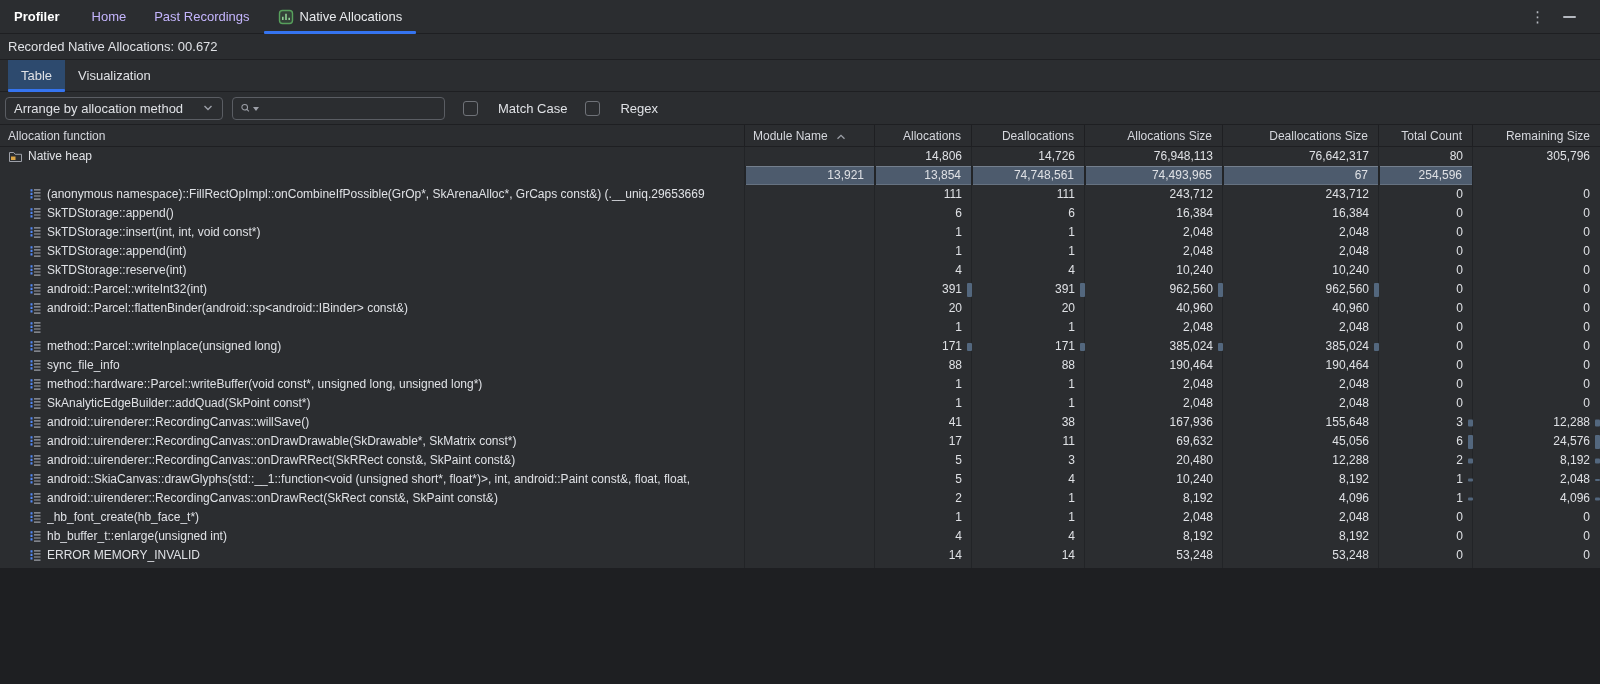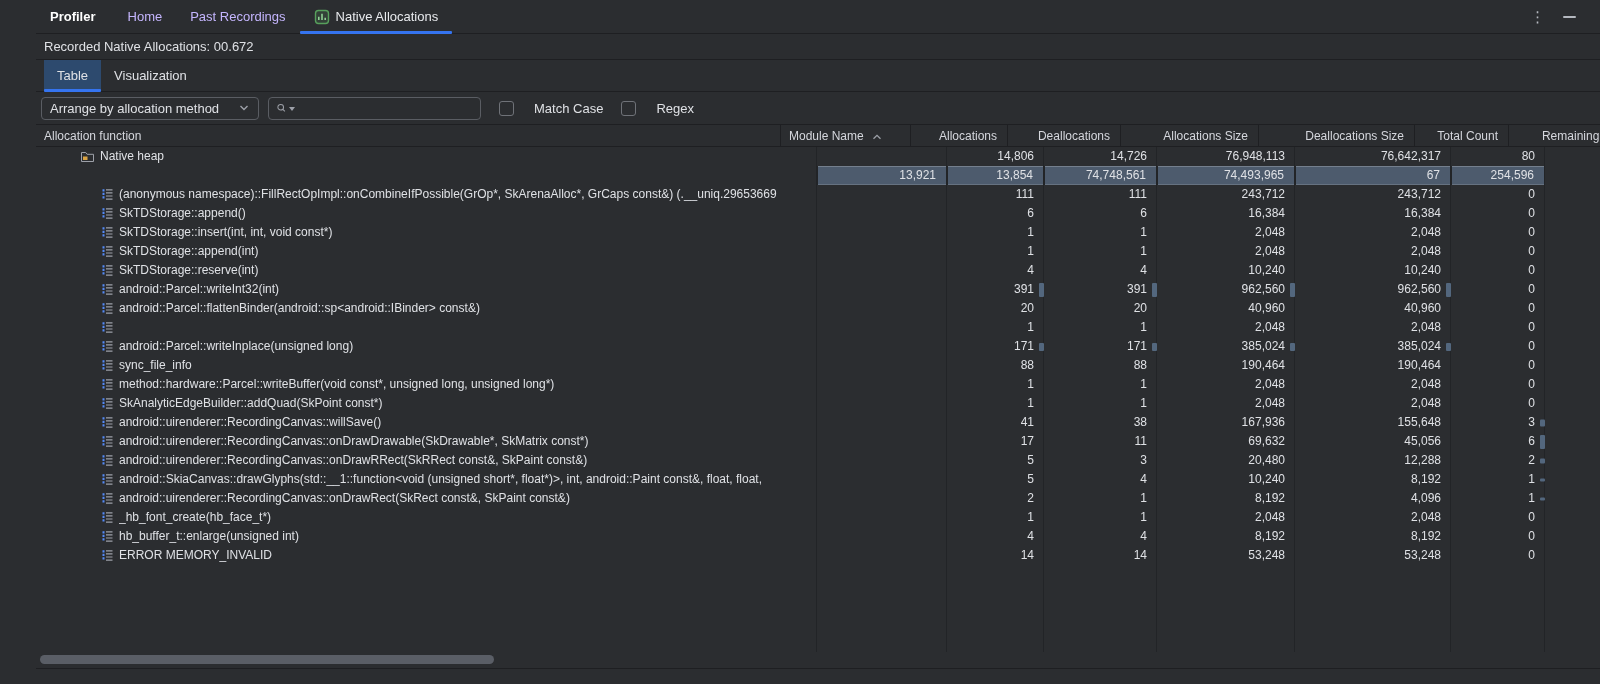--- a/index.html
+++ b/index.html
@@ -3,21 +3,21 @@
 <meta charset="utf-8">
 <style>
   :root{
     --bg:#2b2d30; --border-dark:#1e1f22; --divider:#222427;
     --text:#dfe1e5; --text-dim:#b4b8bf;
     --accent:#3574f0; --tab-sel:#2d4a6e; --sel-bg:#4d5b6d; --bar:#53677e;
   }
   *{box-sizing:border-box; margin:0; padding:0;}
   html,body{background:#1e1f22;}
   body{font-family:"Liberation Sans", sans-serif;}
-  #app{position:relative; width:1600px; height:684px; background:var(--bg); overflow:hidden; color:var(--text);padding-left:36px;}
+  #app{position:relative; width:1600px; height:568px; background:var(--bg); overflow:hidden; color:var(--text);}
 
   
   .topbar{height:34px; display:flex; align-items:stretch; border-bottom:1px solid var(--border-dark);}
   .app-title{display:flex; align-items:center; font-weight:bold; font-size:13px; padding:0 18px 0 14px; color:#fff;}
   .nav-tab{position:relative; display:flex; align-items:center; gap:6px; padding:0 14px; font-size:13px; color:#c4b5fd; cursor:default;}
   .nav-tab.active{color:#e8eaed;}
   .nav-underline{position:absolute; left:0; right:0; bottom:-1px; height:3px; background:var(--accent); border-radius:1px;}
   .topbar-spacer{flex:1;}
   .win-actions{display:flex; align-items:center; gap:18px; padding-right:24px;}
   .kebab{font-size:15px; color:var(--text-dim); line-height:1;}
@@ -44,21 +44,21 @@
   .check-label{font-size:13px;}
 
   
   .grid{display:grid; grid-template-columns:745px 130px 97px 113px 138px 156px 94px 127px;}
   .table-header{height:22px; border-bottom:1px solid var(--border-dark); font-size:12px; color:#d5d7dd;}
   .hcell{display:flex; align-items:center; overflow:hidden; white-space:nowrap; border-right:1px solid var(--border-dark); gap:8px;}
   .hcell:last-child{border-right:none;}
   .hcell.left{padding-left:8px; justify-content:flex-start;}
   .hcell.right{padding-right:10px; justify-content:flex-end;}
 
-  .table-body{position:relative; height:505px; overflow:hidden;margin-left:36px;}
+  .table-body{position:relative; height:505px; overflow:hidden;}
   .vdiv{position:absolute; top:0; bottom:0; width:1px; background:var(--divider); z-index:1;}
   .rows{position:relative; z-index:2;}
   .trow{height:19px; font-size:12px; line-height:19px;}
   .cell{overflow:hidden; white-space:nowrap; position:relative;}
   .cell.fn{display:flex; align-items:center; gap:5px;}
   .cell.fn.ind0{padding-left:8px;}
   .cell.fn.ind1{padding-left:29px;}
   .cell.num{text-align:right; padding-right:10px;}
   .cell.num.hl{background:var(--sel-bg); border-left:1px solid var(--divider); border-right:1px solid var(--divider);
     box-shadow:inset 0 1px 0 rgba(255,255,255,.22), inset 0 -1px 0 rgba(255,255,255,.14);}
@@ -358,21 +358,21 @@
           <div class="cell num">0</div>
         </div>
         <div class="trow grid">
           <div class="cell fn ind1">
   <span class="row-icon">
     <svg width="13" height="13" viewBox="0 0 13 13">
       <path d="M2.5 1.2v10.6" stroke="#548af7" stroke-width="2" stroke-dasharray="2.2 1.3"></path>
       <path d="M5 1.8h6.5M5 4.9h6.5M5 8h6.5M5 11.1h6.5" stroke="#9da0a8" stroke-width="1.2"></path>
     </svg>
   </span>
-<span class="fn-label">android::Parcel::writeInplace(unsigned long)</span>
+<span class="fn-label">method::Parcel::writeInplace(unsigned long)</span>
           </div>
           <div class="cell mod"></div>
           <div class="cell num">171<span class="bar" style="height: 8px;"></span></div>
           <div class="cell num">171<span class="bar" style="height: 8px;"></span></div>
           <div class="cell num">385,024<span class="bar" style="height: 8px;"></span></div>
           <div class="cell num">385,024<span class="bar" style="height: 8px;"></span></div>
           <div class="cell num">0</div>
           <div class="cell num">0</div>
         </div>
         <div class="trow grid">

